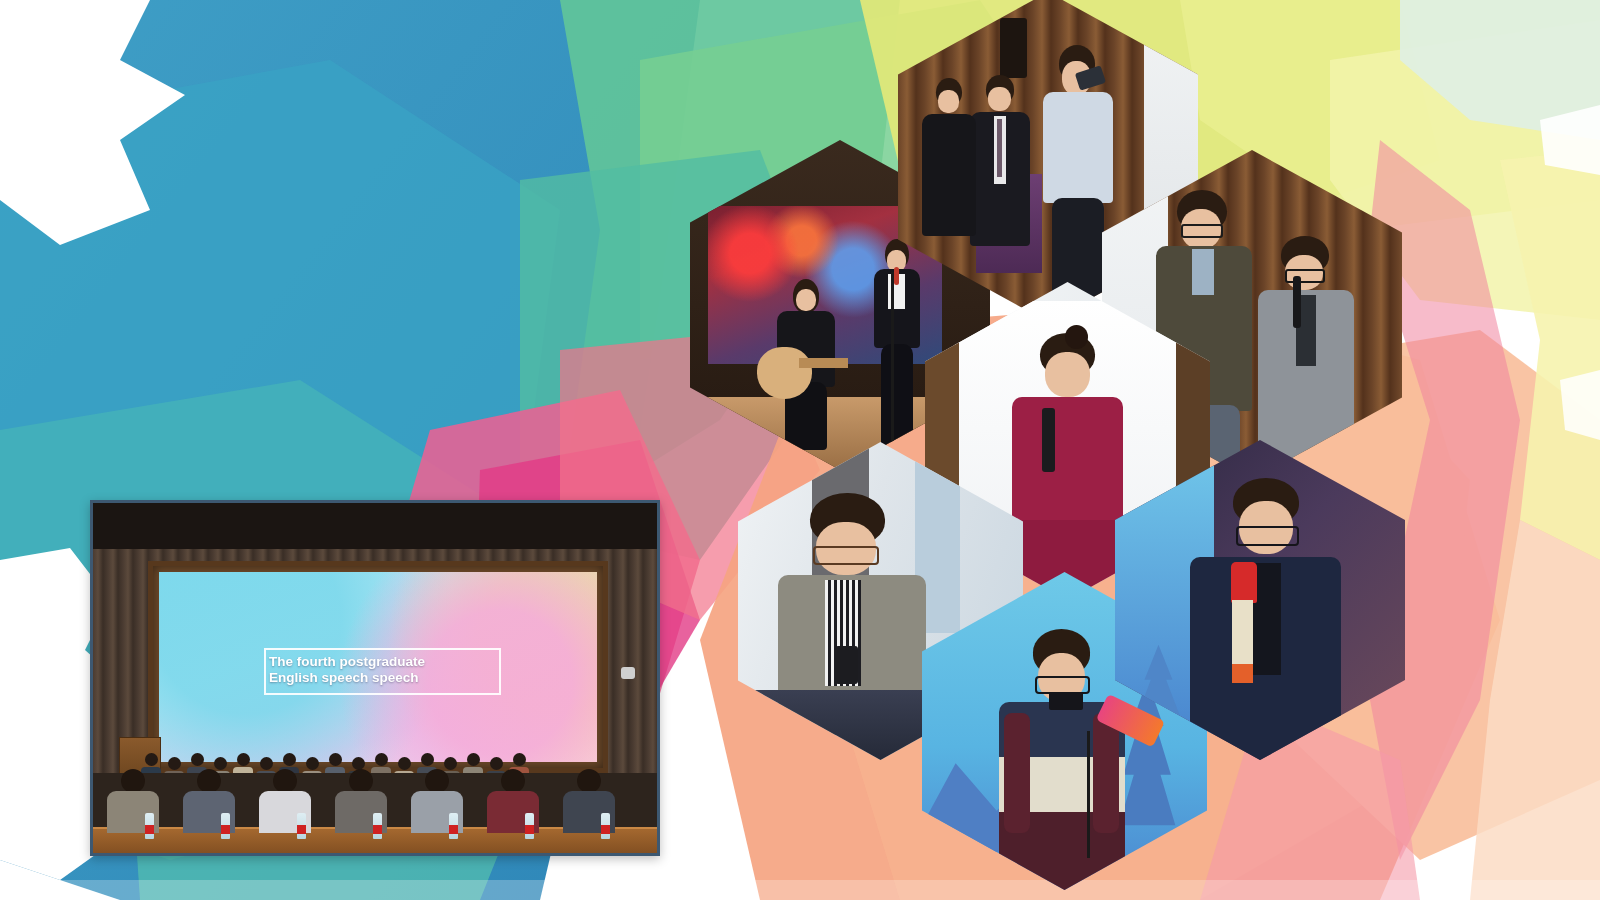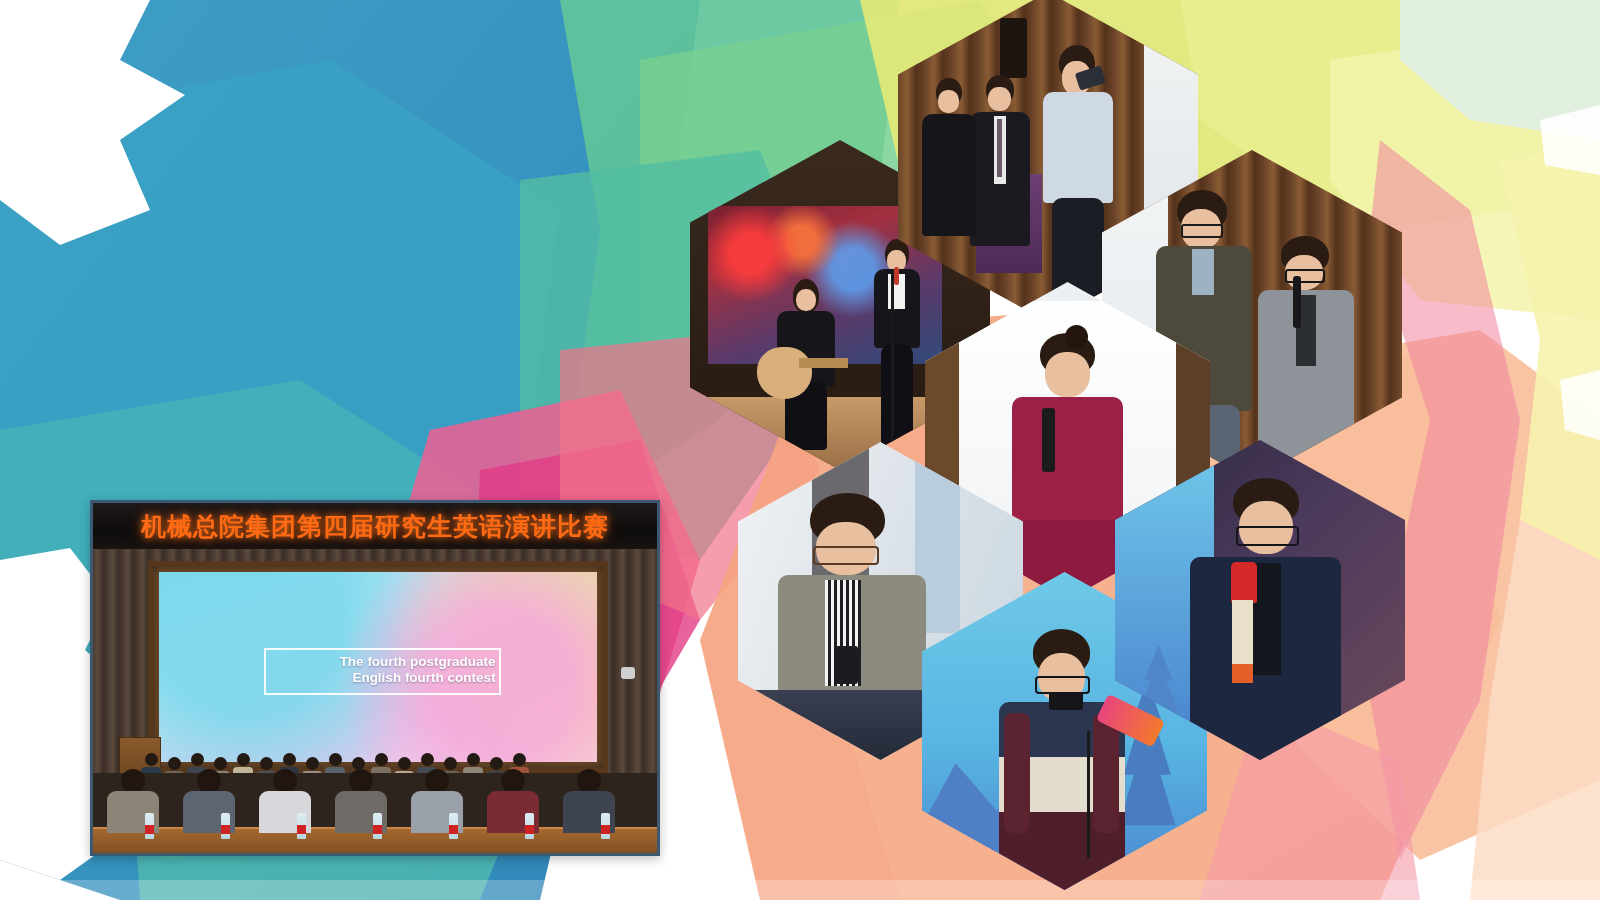--- a/index.html
+++ b/index.html
@@ -64,21 +64,21 @@
     background:
       radial-gradient(circle at 78% 58%, rgba(245,170,220,.85) 0 20%, rgba(245,170,220,0) 45%),
       radial-gradient(circle at 90% 35%, rgba(255,215,120,.6) 0 18%, rgba(255,215,120,0) 40%),
       radial-gradient(circle at 20% 25%, rgba(120,215,235,.85) 0 25%, rgba(120,215,235,0) 55%),
       linear-gradient(160deg,#9fe3f2 0%,#bfeaf6 35%,#e3c9ee 70%,#f7d7ea 100%);
     overflow:hidden;
   }
   .screen-caption{
     position:absolute;left:24%;top:40%;width:54%;
     border:2px solid rgba(255,255,255,.92);padding:4px 3px 6px;
-    text-align:right;box-sizing:border-box;
+    text-align:left;box-sizing:border-box;
   }
   .screen-caption span{
     display:block;color:#fff;font-weight:700;font-size:13.5px;line-height:1.22;
     text-shadow:0 1px 2px rgba(60,60,90,.45);white-space:nowrap;
     font-family:"Liberation Sans", sans-serif;
   }
   .contestants{position:absolute;left:48px;bottom:26px;width:400px;height:100px;}
   .person{position:absolute;bottom:0;width:20px;}
   .person .head{width:13px;height:13px;border-radius:50%;background:#241a14;margin:0 auto;}
   .person .body{width:20px;height:62px;margin-top:1px;border-radius:4px 4px 1px 1px;}
@@ -202,32 +202,29 @@
       <path d="M1540,120 L1600,105 L1600,175 L1545,165 Z" fill="#ffffff" opacity=".9"></path>
       <path d="M1560,380 L1600,370 L1600,440 L1565,430 Z" fill="#ffffff" opacity=".85"></path>
 
       <path d="M0,880 L1600,880 L1600,900 L0,900 Z" fill="#ffffff" opacity=".25"></path>
     </svg>
   </div>
 
 
   <div class="photo-speech">
 
-    <div class="banner-bar">
-      <div class="banner-text">机械总院集团第四届研究生英语演讲比赛</div>
-    </div>
 
     <div class="hall">
       <div class="curtain"></div>
 
       <div class="stage-frame">
         <div class="screen">
           <div class="screen-caption">
             <span>The fourth postgraduate</span>
-            <span>English fourth contest</span>
+            <span>English speech speech</span>
           </div>
         </div>
       </div>
 
       <div class="podium"></div>
       <div class="cam"></div>
 
       <div class="contestants">
           <div class="person" style="left: 0px; bottom: 4px;">
             <div class="head"></div>

